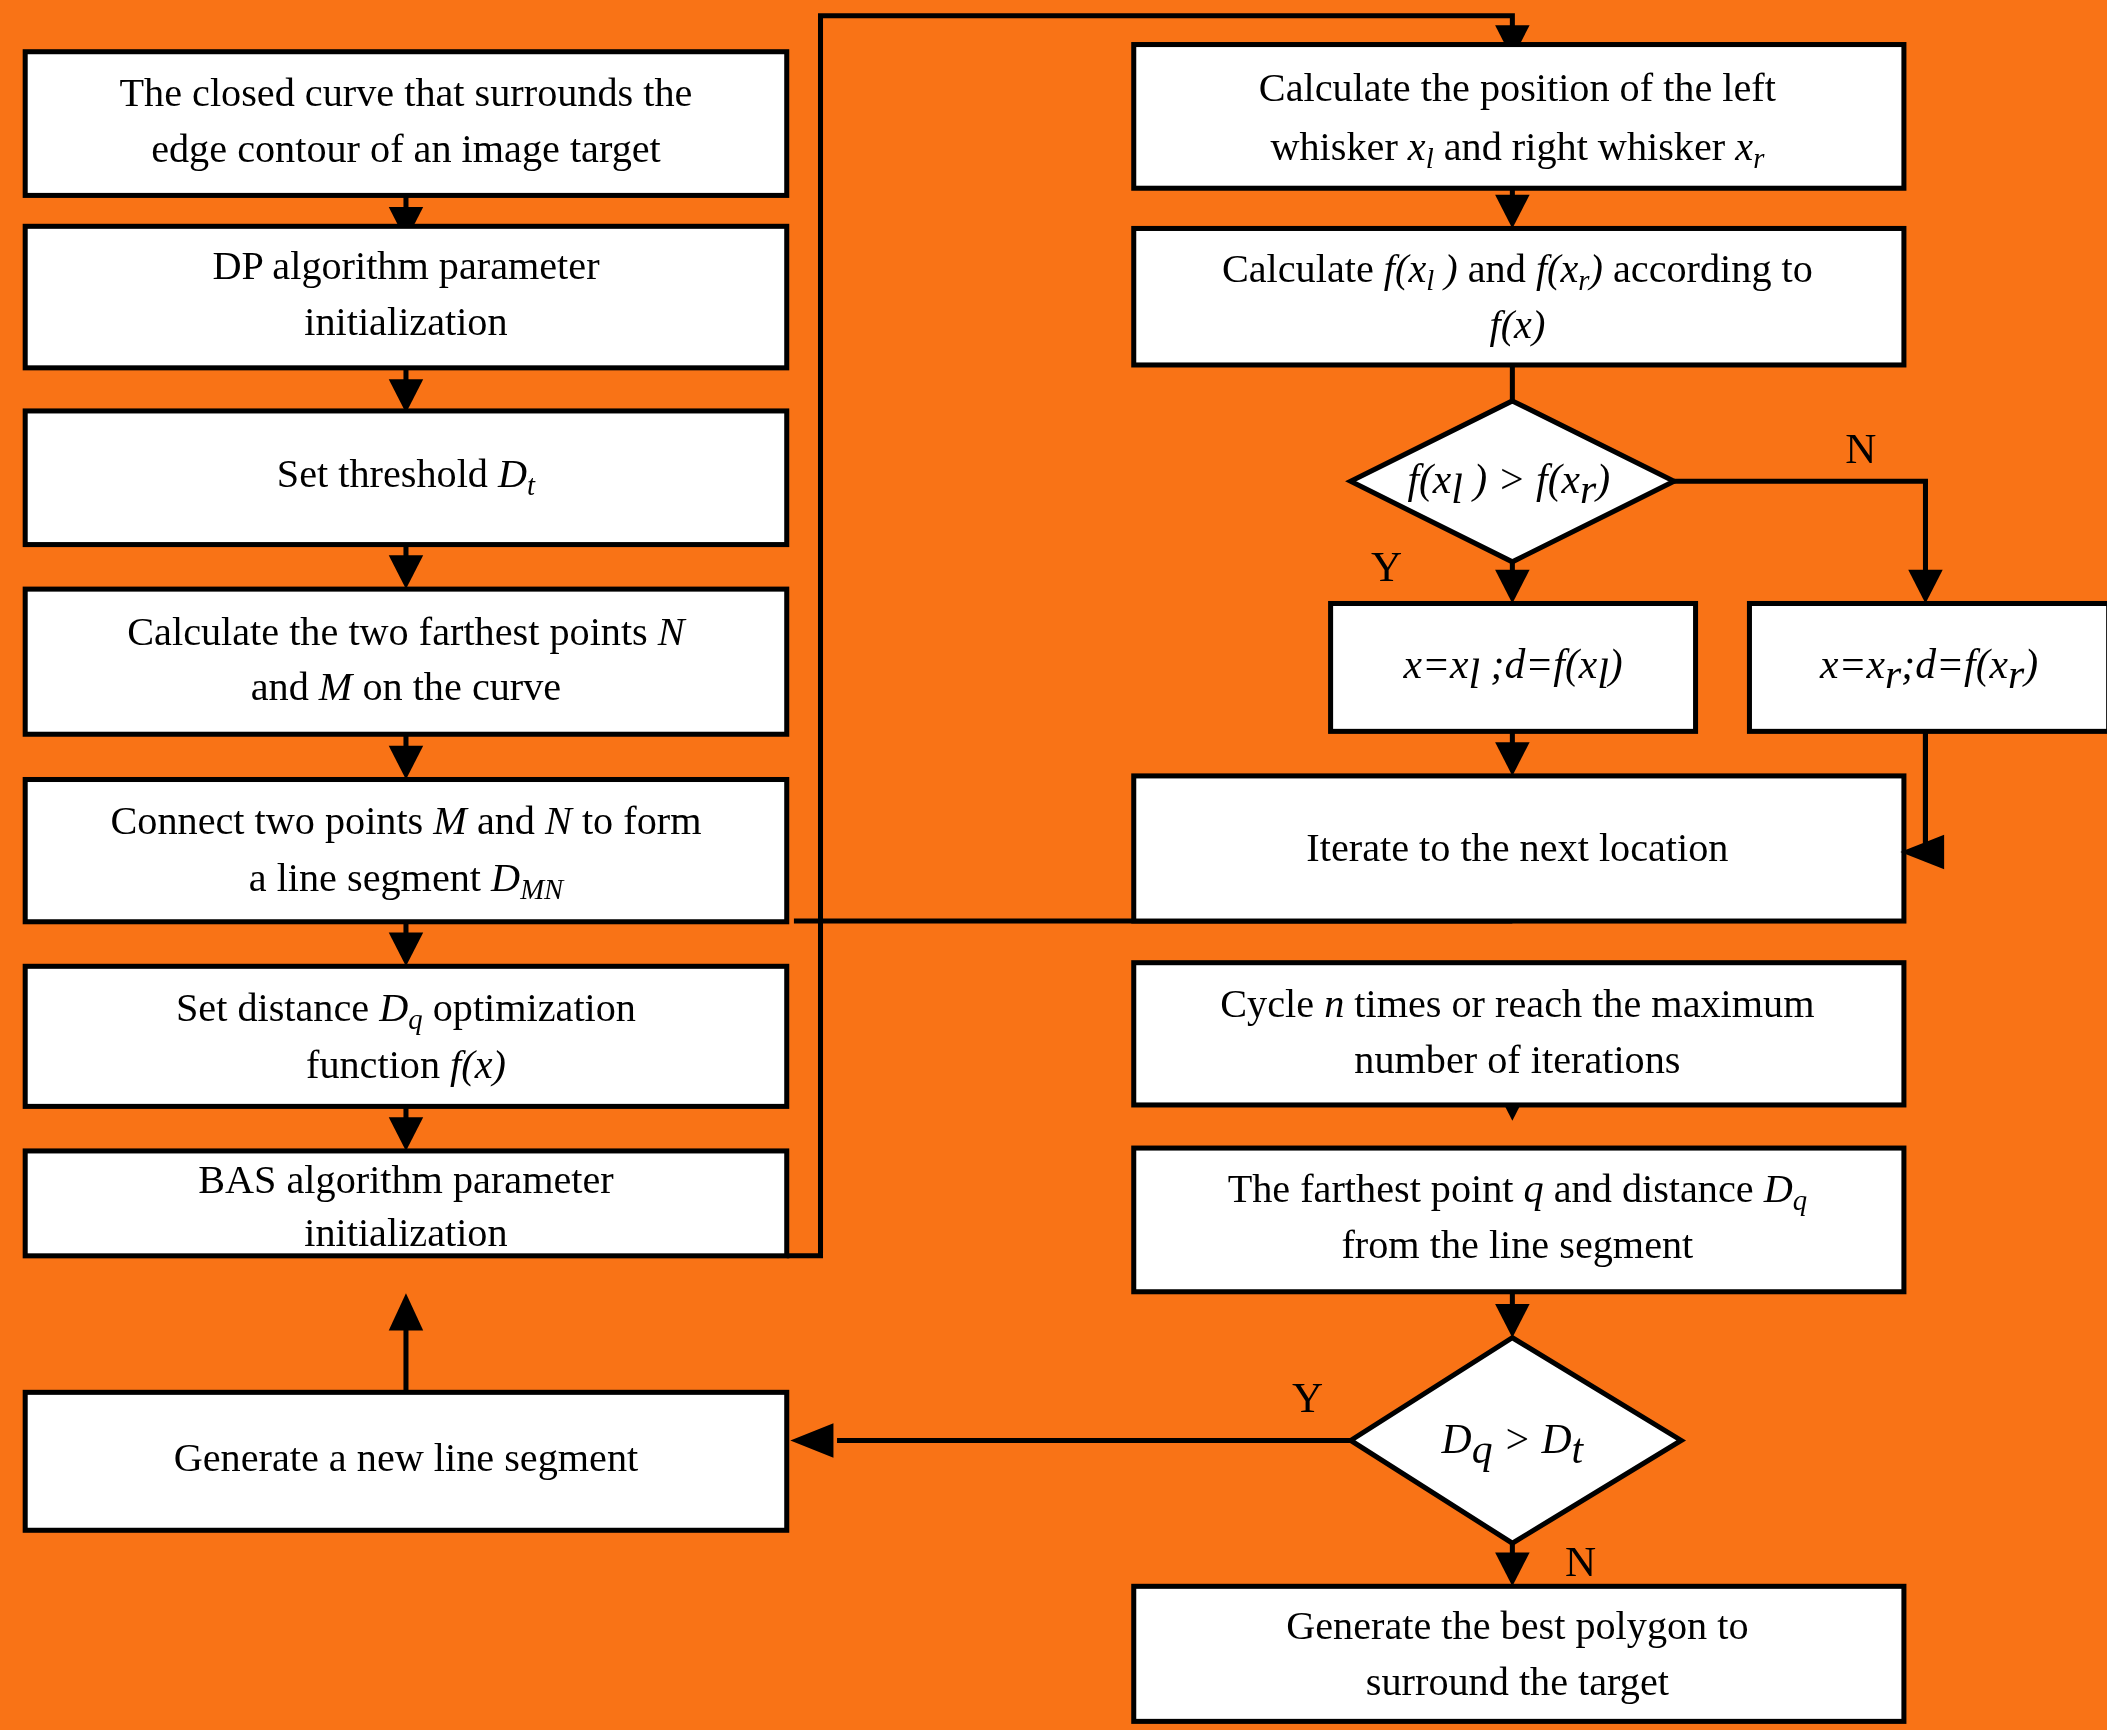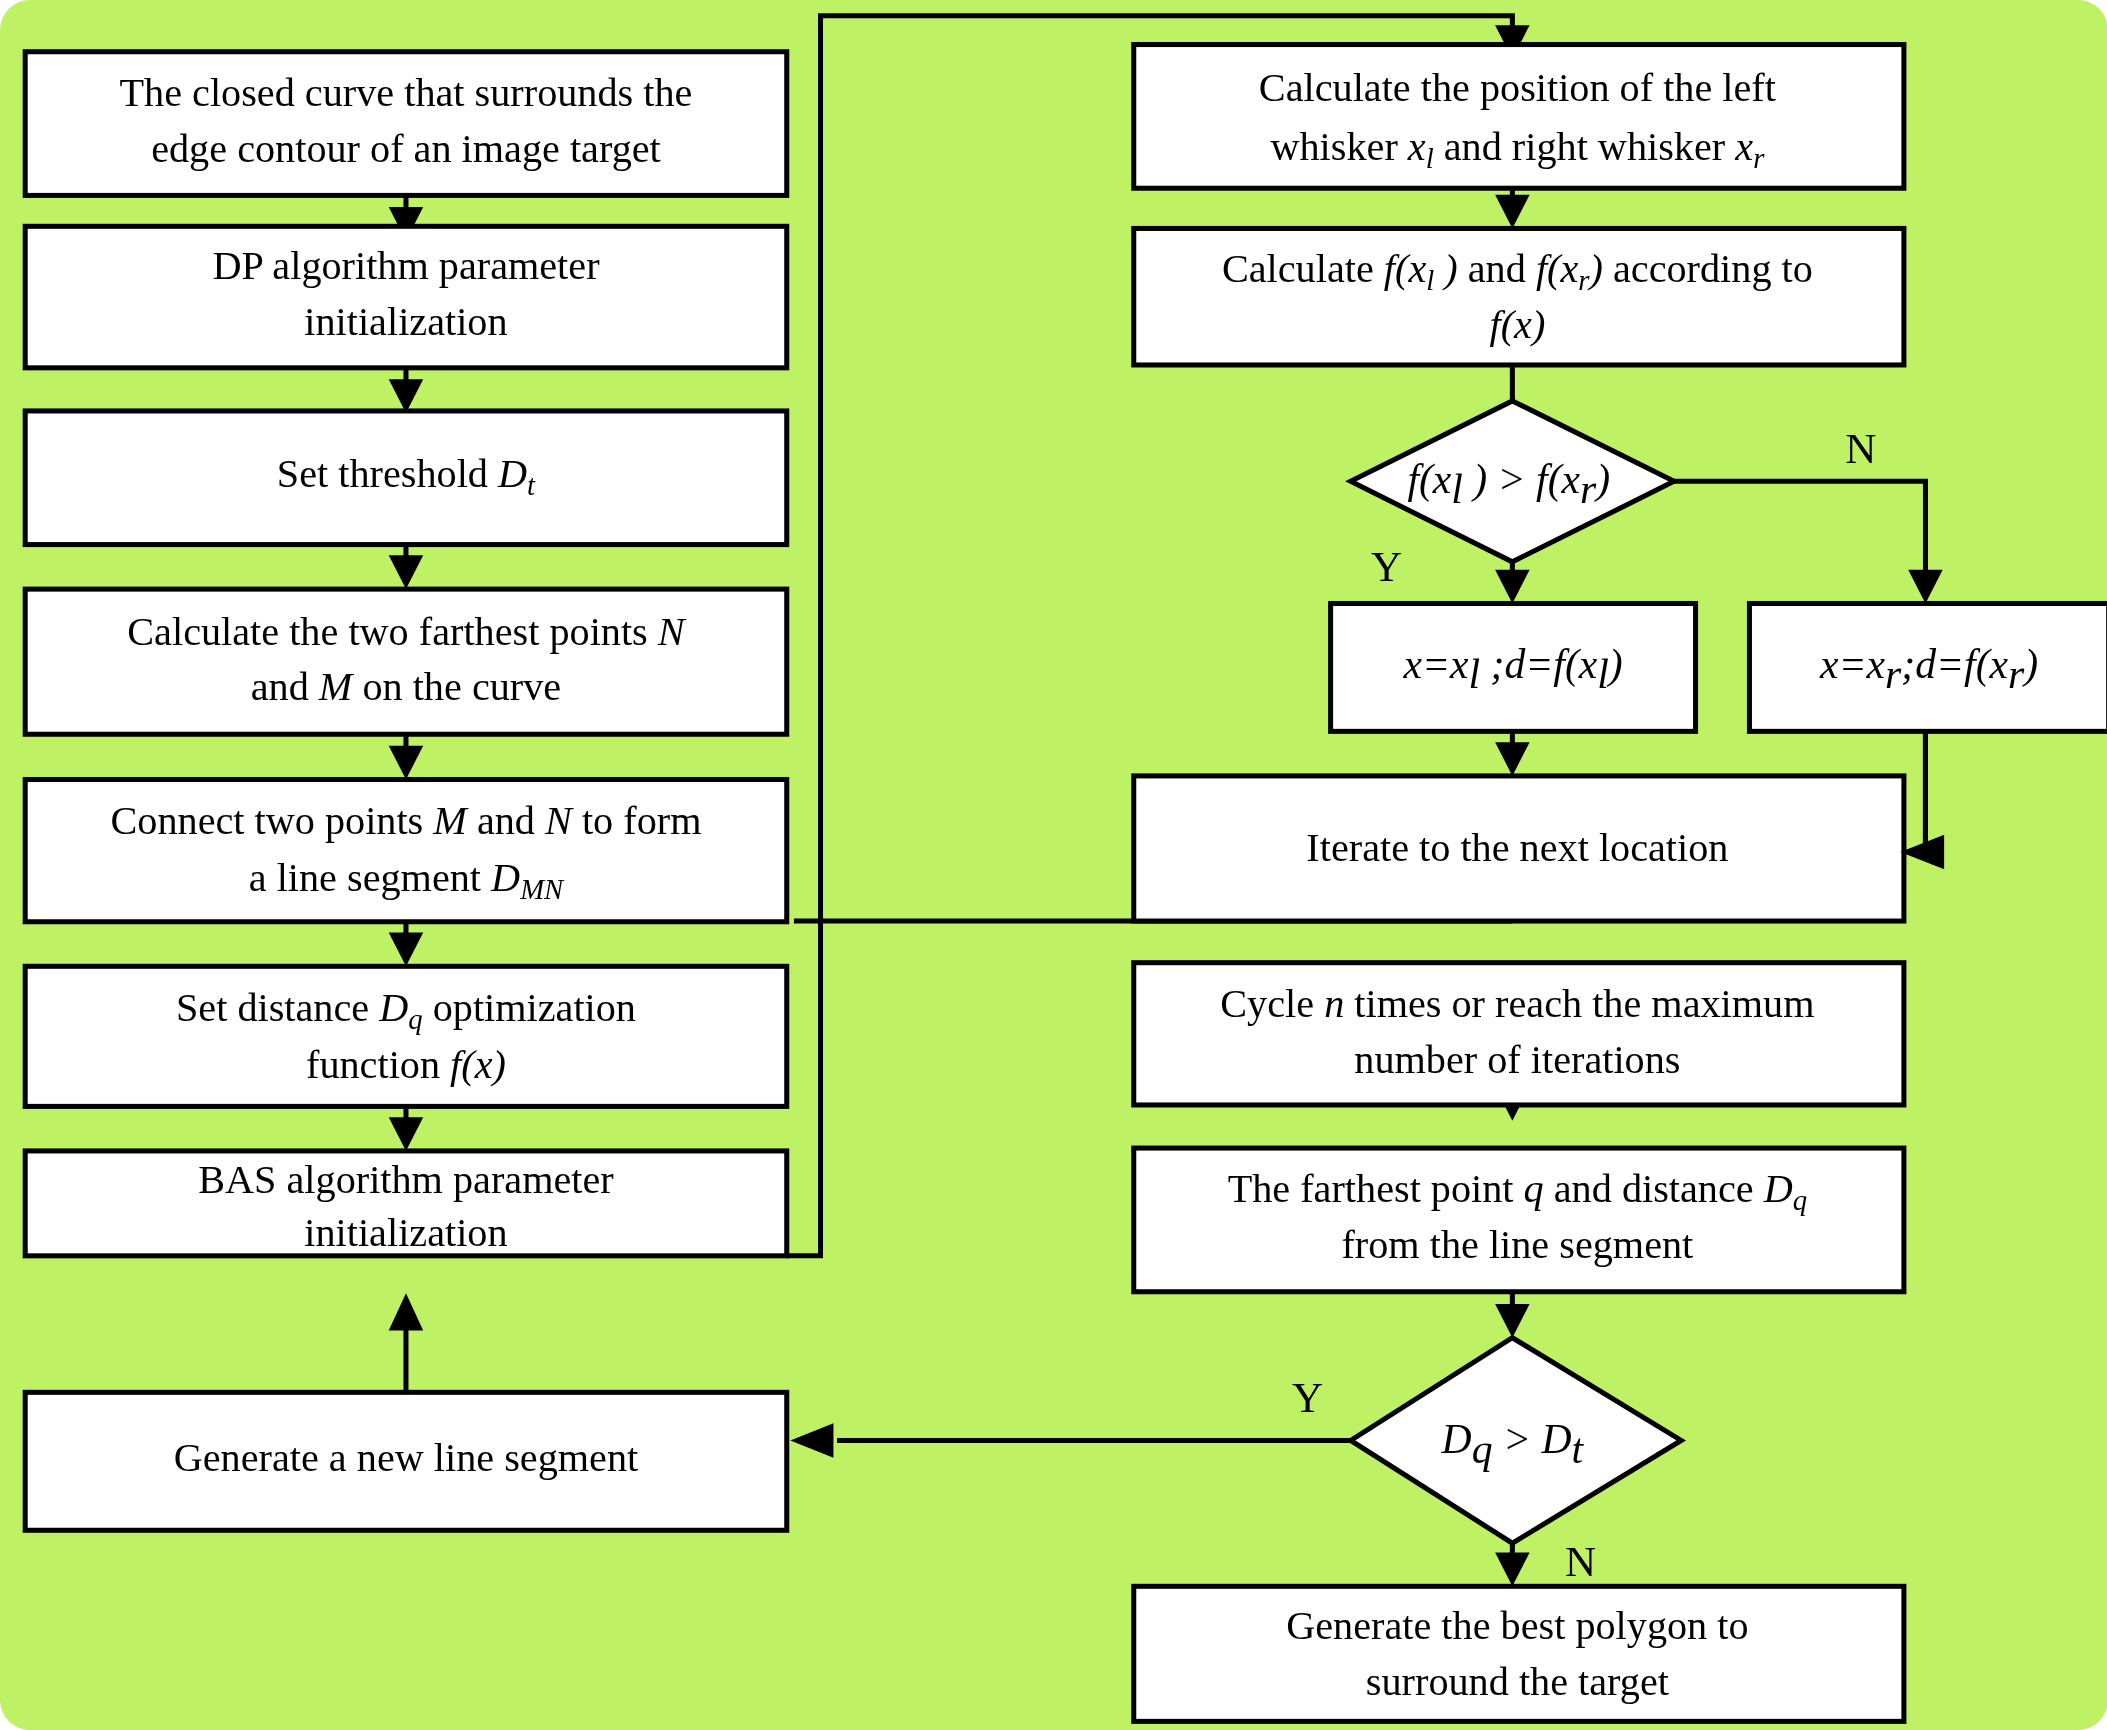--- a/index.html
+++ b/index.html
@@ -5,23 +5,22 @@
 <style>
   html, body {
     margin: 0;
     padding: 0;
     background: #ffffff;
   }
   #stage {
     position: relative;
     width: 2108px;
     height: 1730px;
-    background: #bef264;
+    background: #f97316;
     overflow: hidden;
-    border-radius: 30px;
   }
   svg#flow {
     position: absolute;
     left: 0;
     top: 0;
     width: 2108px;
     height: 1730px;
     display: block;
   }
   .shape {

